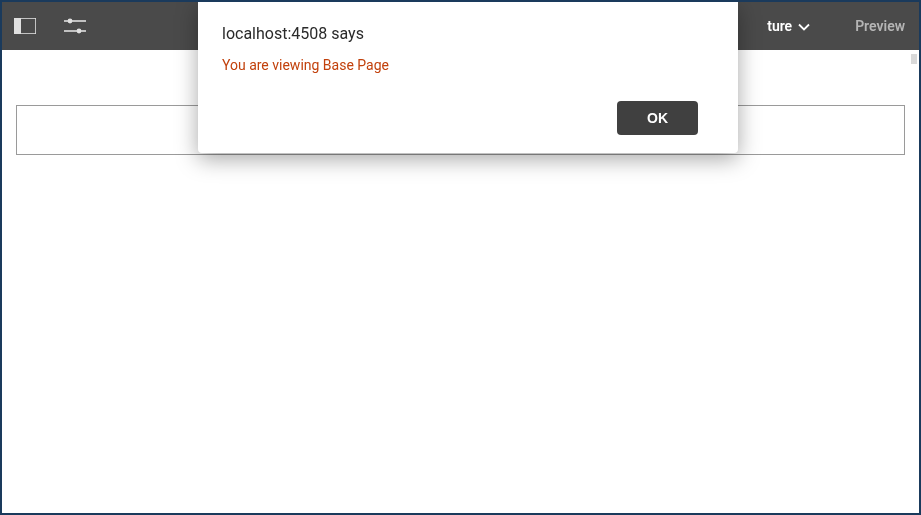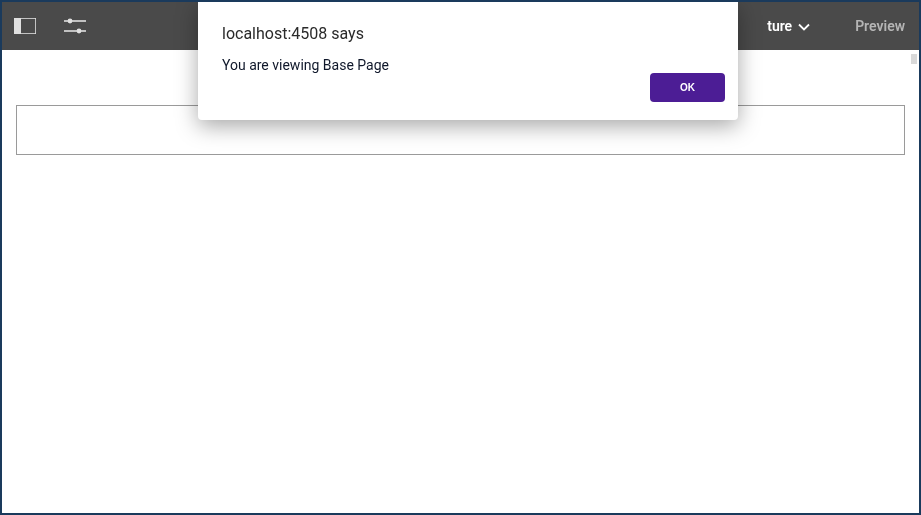--- a/index.html
+++ b/index.html
@@ -59,43 +59,44 @@
       background: #fff;
     }
     .dialog {
       position: absolute;
       top: 0;
       left: 196px;
       width: 540px;
       background: #fff;
       border-radius: 0 0 4px 4px;
       box-shadow: 0 6px 22px rgba(0,0,0,0.35);
-      padding: 22px 13px 18px 24px;
+      padding: 22px 40px 18px 24px;
     }
     .dialog-title {
       font-size: 16px;
       color: #2a2a2a;
       margin-bottom: 14px;
       font-weight: 400;
     }
     .dialog-message {
       font-size: 14px;
-      color: #0f172a;
+      color: #c2410c;
+      margin-bottom: 28px;
     }
     .dialog-actions {
       display: flex;
       justify-content: flex-end;
     }
     .dialog-ok {
-      background: #4c1d95;
+      background: #404040;
       color: #fff;
       border: none;
       border-radius: 4px;
       padding: 9px 30px;
-      font-size: 10px;
+      font-size: 14px;
       font-weight: 600;
       cursor: pointer;
     }
     .scrollbar-hint {
       position: absolute;
       right: 2px;
       top: 52px;
       width: 6px;
       height: 10px;
       background: #d9d9d9;

